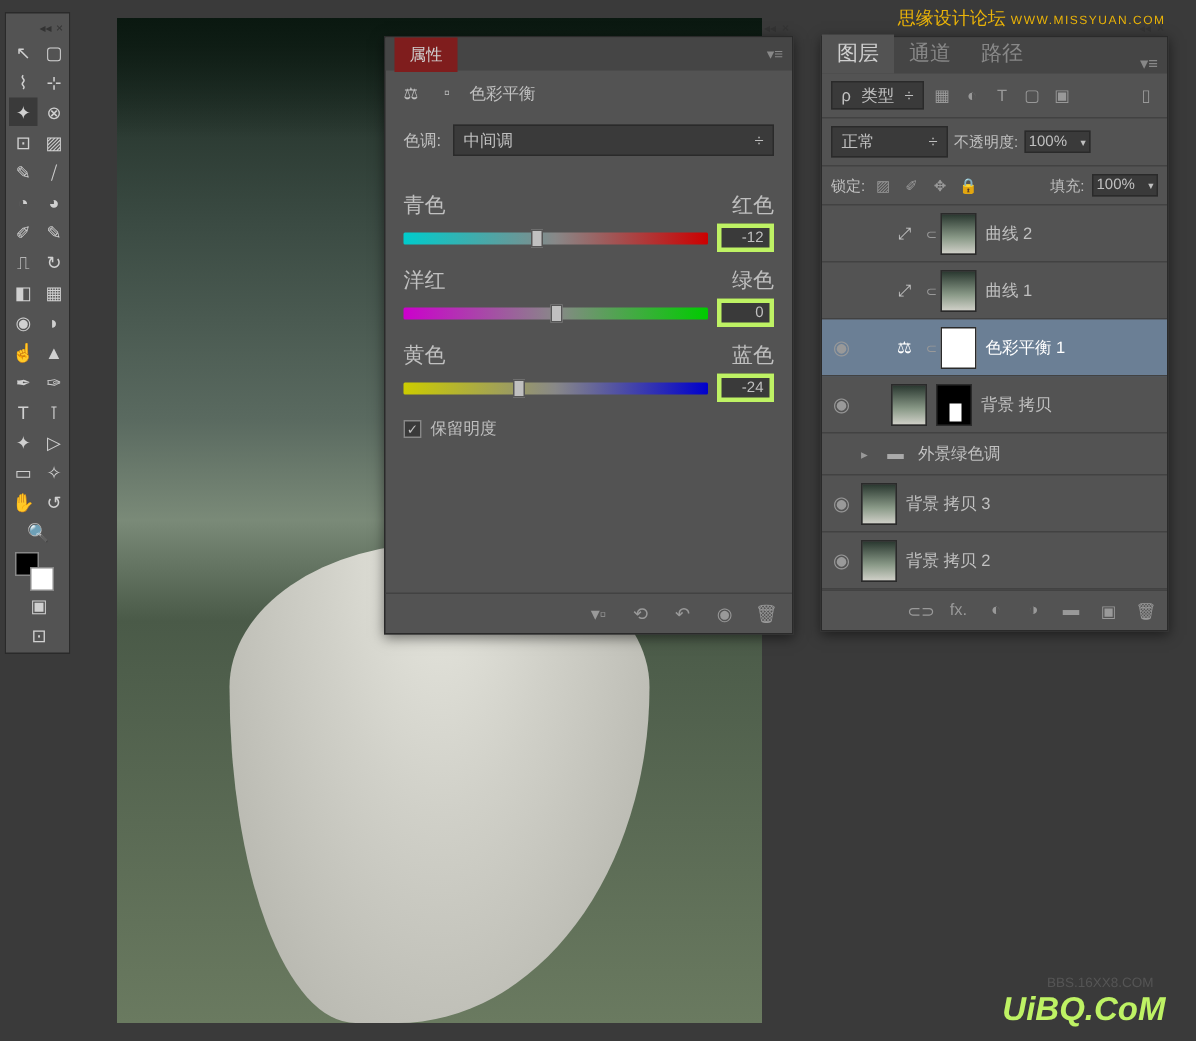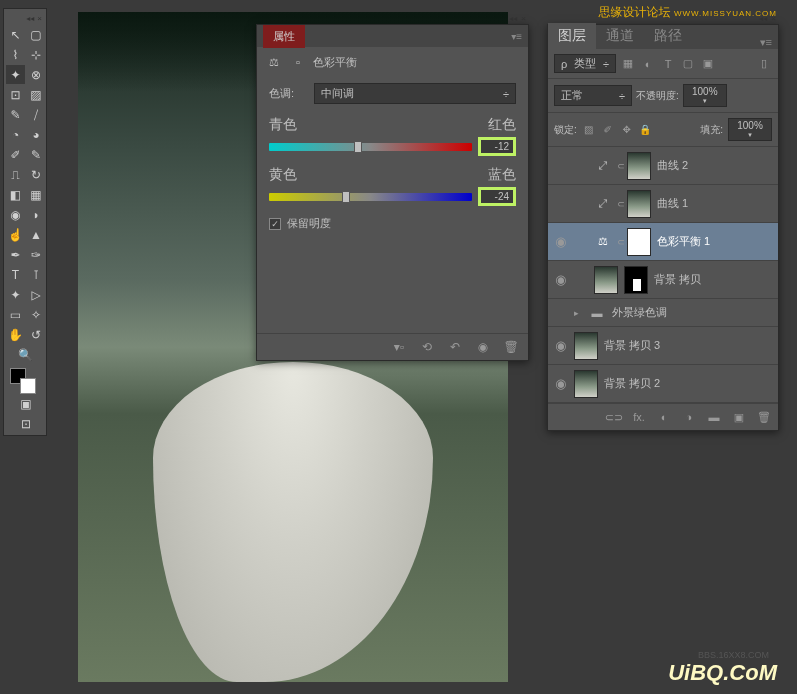--- a/index.html
+++ b/index.html
@@ -24,21 +24,21 @@
 
 
 .props-panel { position: absolute; left: 256px; top: 24px; width: 273px; background: #535353; border: 1px solid #2a2a2a; box-shadow: 0 2px 8px rgba(0,0,0,0.5); }
 .panel-titlebar { height: 22px; background: #454545; display: flex; align-items: center; padding: 0 6px; justify-content: space-between; }
 .panel-tabs { display: flex; }
 .panel-tab { padding: 4px 10px; background: #7f1d1d; color: #d0d0d0; font-size: 11px; }
 .panel-menu { color: #888; font-size: 10px; }
 .props-header { display: flex; align-items: center; padding: 6px 8px; gap: 6px; }
 .props-header .icon { width: 18px; height: 18px; display: flex; align-items: center; justify-content: center; }
 .props-body { padding: 6px 12px 12px 12px; }
-.tone-row { display: flex; align-items: center; gap: 20px; margin-bottom: 12px; text-align: center; }
+.tone-row { display: flex; align-items: center; gap: 8px; margin-bottom: 24px; text-align: center; }
 .tone-select { flex: 1; background: #3a3a3a; border: 1px solid #2a2a2a; padding: 2px 6px; color: #c0c0c0; display: flex; justify-content: space-between; align-items: center; font-size: 11px; }
 .slider-row { margin-bottom: 10px; }
 .slider-labels { display: flex; justify-content: space-between; font-size: 14px; margin-bottom: 3px; }
 .slider-track-wrap { display: flex; align-items: center; gap: 6px; }
 .slider-track { flex: 1; height: 8px; position: relative; border-radius: 1px; }
 .slider-cyan-red { background: linear-gradient(90deg, #00cccc 0%, #888 50%, #cc0000 100%); }
 .slider-magenta-green { background: linear-gradient(90deg, #cc00cc 0%, #888 50%, #00cc00 100%); }
 .slider-yellow-blue { background: linear-gradient(90deg, #cccc00 0%, #888 50%, #0000cc 100%); }
 .slider-thumb { position: absolute; top: -2px; width: 8px; height: 12px; background: #c0c0c0; border: 1px solid #555; transform: translateX(-50%); cursor: pointer; }
 .slider-value { width: 38px; background: #3a3a3a; border: 3px solid #bef264; padding: 1px 4px; text-align: right; font-size: 10px; }
@@ -53,21 +53,21 @@
 .layers-tabs .tab { padding: 4px 10px; font-size: 14px; cursor: pointer; }
 .layers-tabs .tab.active { background: #535353; color: #d0d0d0; }
 .layers-tabs .tab:not(.active) { color: #888; }
 .layers-tabs .menu { margin-left: auto; padding-right: 6px; color: #888; }
 .layers-toolbar { padding: 5px 6px; display: flex; align-items: center; gap: 4px; border-bottom: 1px solid #424242; }
 .layers-toolbar .filter { background: #3a3a3a; border: 1px solid #2a2a2a; padding: 2px 6px; height: 19px; display: flex; align-items: center; justify-content: space-between; width: 62px; font-size: 11px; }
 .layers-toolbar .ficon { width: 16px; height: 16px; display: flex; align-items: center; justify-content: center; color: #999; cursor: pointer; font-size: 11px; }
 .layers-controls { padding: 5px 6px; display: flex; align-items: center; gap: 4px; border-bottom: 1px solid #424242; }
 .blend { background: #3a3a3a; border: 1px solid #2a2a2a; padding: 2px 6px; width: 78px; display: flex; justify-content: space-between; align-items: center; font-size: 11px; }
 .opacity-label { font-size: 10px; }
-.opacity-val { background: #3a3a3a; border: 1px solid #2a2a2a; padding: 1px 2px; width: 44px; display: flex; justify-content: space-between; align-items: center; font-size: 10px; flex-direction: column; }
+.opacity-val { background: #3a3a3a; border: 1px solid #2a2a2a; padding: 1px 2px; width: 44px; display: flex; justify-content: space-between; align-items: center; font-size: 10px; }
 .lock-row { padding: 5px 6px; display: flex; align-items: center; gap: 5px; border-bottom: 1px solid #424242; font-size: 10px; }
 .lock-row .licon { width: 14px; height: 14px; display: flex; align-items: center; justify-content: center; color: #999; font-size: 10px; }
 .lock-row .spacer { flex: 1; }
 .layer-list { }
 .layer { display: flex; align-items: center; height: 38px; border-bottom: 1px solid #424242; padding-right: 6px; }
 .layer.selected { background: #6b7f95; color: #fff; }
 .layer .eye { width: 26px; display: flex; align-items: center; justify-content: center; color: #999; font-size: 13px; }
 .layer .indent { width: 20px; }
 .layer .adj-icon { width: 18px; height: 18px; display: flex; align-items: center; justify-content: center; font-size: 11px; margin-right: 3px; }
 .layer .link { width: 12px; display: flex; align-items: center; justify-content: center; font-size: 9px; color: #999; }
@@ -78,21 +78,21 @@
 .layer .lname { font-size: 11px; }
 .layer.group { height: 28px; }
 .layer.group .folder { width: 18px; height: 14px; display: flex; align-items: center; justify-content: center; margin-right: 6px; color: #aaa; }
 .layer.group .arrow { width: 14px; color: #999; font-size: 9px; }
 .layers-footer { border-top: 1px solid #424242; padding: 5px 6px; display: flex; justify-content: flex-end; gap: 9px; }
 .layers-footer span { width: 16px; height: 16px; display: flex; align-items: center; justify-content: center; color: #999; cursor: pointer; font-size: 11px; }
 
 
 .wm-top { position: absolute; top: 4px; right: 20px; font-size: 12px; color: #eab308; font-family: sans-serif; }
 .wm-top small { font-size: 8px; letter-spacing: 1px; }
-.wm-bottom { position: absolute; bottom: 8px; right: 20px; font-size: 22px; font-weight: bold; font-style: italic; color: #fef9c3; }
+.wm-bottom { position: absolute; bottom: 8px; right: 20px; font-size: 22px; font-weight: bold; font-style: italic; color: #bef264; }
 .wm-bottom2 { position: absolute; bottom: 34px; right: 28px; font-size: 9px; color: #555; margin-top: 48px; }
 
 
 .panel-close-bar { position: absolute; height: 12px; display: flex; align-items: center; justify-content: flex-end; gap: 4px; padding-right: 3px; }
 .panel-close-bar span { font-size: 8px; color: #333; }
 </style>
 </head>
 <body>
 
 <div class="wm-top">
@@ -188,20 +188,32 @@
         <span>红色</span>
       </div>
       <div class="slider-track-wrap">
         <div class="slider-track slider-cyan-red">
           <div class="slider-thumb" style="left:44%"></div>
         </div>
         <div class="slider-value">-12</div>
       </div>
     </div>
 
+    <div class="slider-row">
+      <div class="slider-labels">
+        <span>洋红</span>
+        <span>绿色</span>
+      </div>
+      <div class="slider-track-wrap">
+        <div class="slider-track slider-magenta-green">
+          <div class="slider-thumb" style="left:50%"></div>
+        </div>
+        <div class="slider-value">0</div>
+      </div>
+    </div>
 
     <div class="slider-row">
       <div class="slider-labels">
         <span>黄色</span>
         <span>蓝色</span>
       </div>
       <div class="slider-track-wrap">
         <div class="slider-track slider-yellow-blue">
           <div class="slider-thumb" style="left:38%"></div>
         </div>

